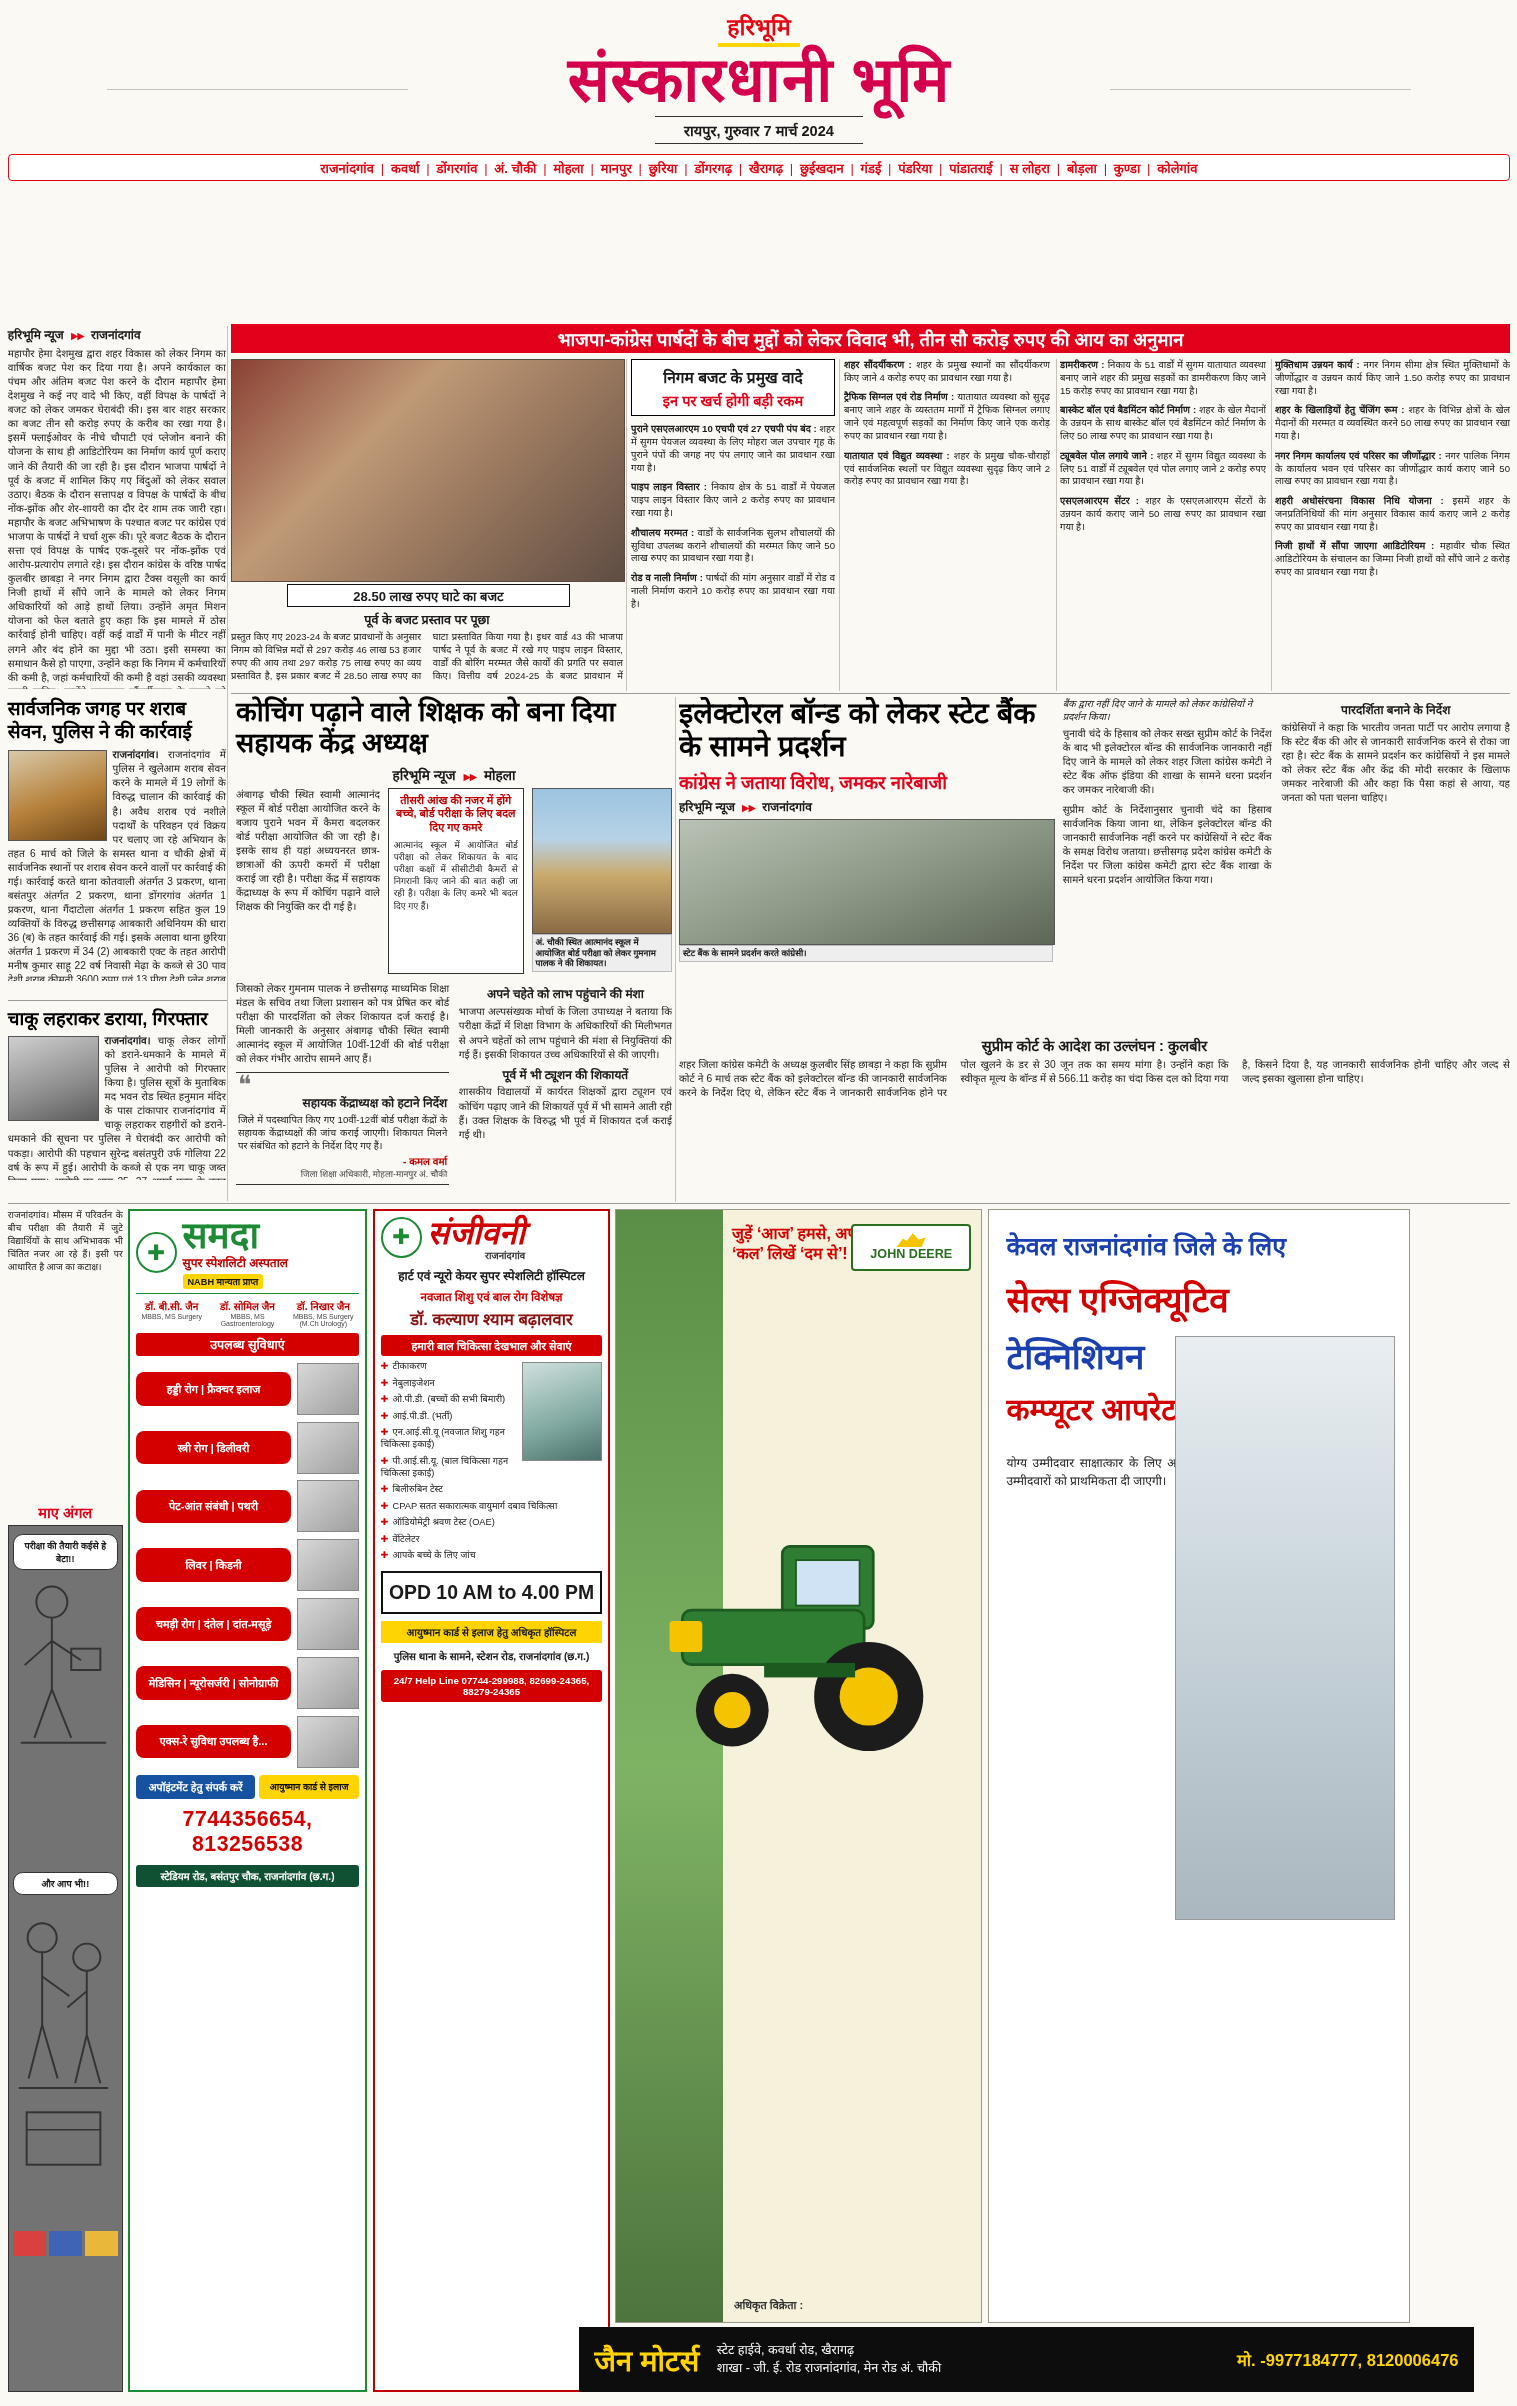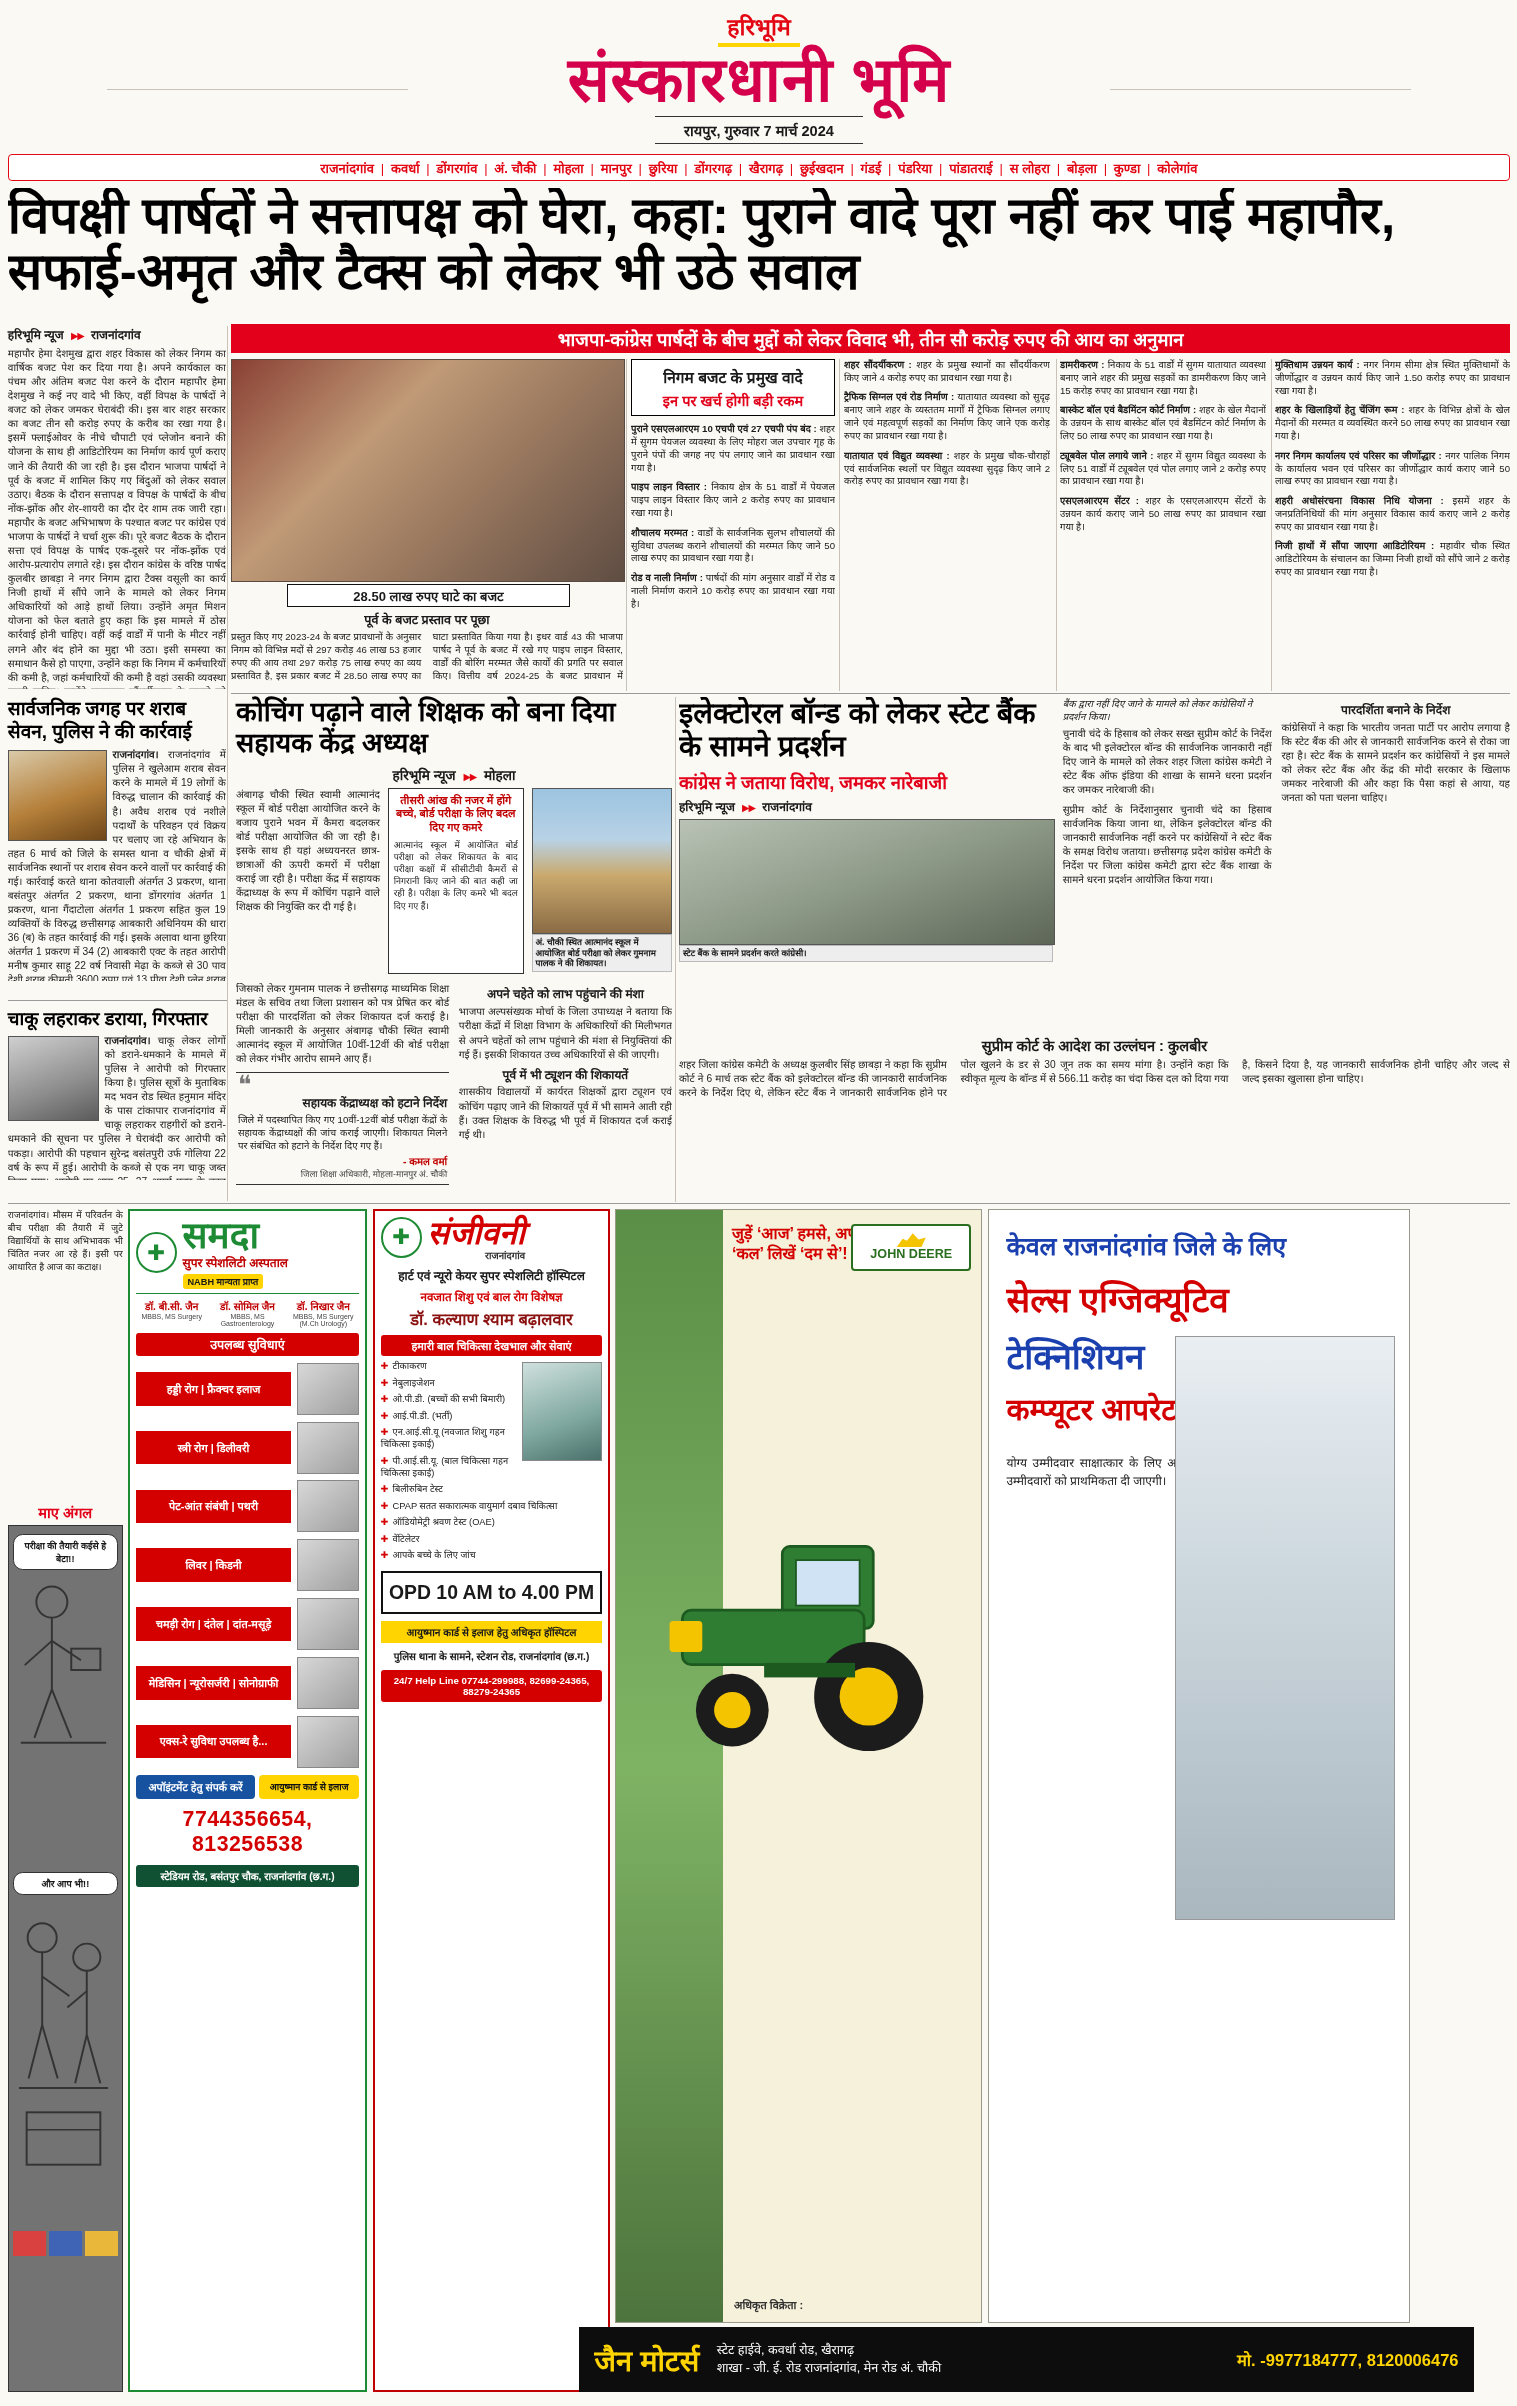--- a/index.html
+++ b/index.html
@@ -111,21 +111,21 @@
   #sm-head{display:flex;align-items:center;gap:5.8px;border-bottom:1.9px solid #1d8a34;padding-bottom:3.9px;}
   .cross-logo{width:37px;height:37px;border:2.4px solid #1d8a34;border-radius:50%;display:flex;align-items:center;justify-content:center;color:#1d8a34;font-size:21.3px;font-weight:800;flex:0 0 auto;}
   #sm-name{font-size:37px;font-weight:800;color:#1d8a34;line-height:1;}
   #sm-tag{font-size:12px;font-weight:800;color:#c00000;}
   #sm-badge{font-size:9.2px;font-weight:700;background:#ffd400;display:inline-block;padding:1px 4.9px;border-radius:2.9px;margin-top:1.9px;}
   #sm-docs{display:grid;grid-template-columns:1fr 1fr 1fr;gap:3.9px;margin:5.8px 0;text-align:center;}
   #sm-docs .dn{font-size:10.2px;font-weight:800;color:#c00000;}
   #sm-docs .dq{font-size:7px;color:#444;}
   .ribbon{background:#d40000;color:#fff;font-weight:800;font-size:12.6px;text-align:center;padding:2.9px;border-radius:2.9px;margin:3.9px 0;}
   .svc-row{display:flex;gap:5.8px;align-items:center;margin:6.8px 0;}
-  .svc-pill{flex:1;background:#d40000;color:#fff;font-weight:800;font-size:11px;border-radius:0;padding:9.7px 5.8px;text-align:center;line-height:1.3;}
+  .svc-pill{flex:1;background:#d40000;color:#fff;font-weight:800;font-size:11px;border-radius:8px;padding:9.7px 5.8px;text-align:center;line-height:1.3;}
   .svc-thumb{width:60px;height:50px;background:linear-gradient(140deg,#d8d8d8,#9f9f9f);border:1px solid #888;flex:0 0 auto;}
   #sm-appoint{display:flex;gap:3.9px;margin-top:7.8px;}
   #sm-appoint .a1{flex:1.2;background:#1652a0;color:#fff;font-weight:800;font-size:10.7px;text-align:center;padding:4.9px 1.9px;border-radius:3.9px;}
   #sm-appoint .a2{flex:1;background:#ffd400;color:#111;font-weight:800;font-size:9.2px;text-align:center;padding:4.9px 1.9px;border-radius:3.9px;}
   #sm-phones{font-size:21.3px;font-weight:800;color:#d40000;text-align:center;margin-top:7.8px;letter-spacing:0.5px;}
   #sm-addr{background:#0f5132;color:#fff;font-size:10.2px;font-weight:700;text-align:center;padding:3.9px;margin-top:7.8px;border-radius:2.9px;}
 
   
   #sanjeevani{top:1209px;left:373px;width:237px;height:1183px;border:2.4px solid #c00000;background:#fff;box-sizing:border-box;padding:5.8px;}
   #sj-head{display:flex;align-items:flex-start;gap:5.8px;}
@@ -192,21 +192,20 @@
       <span class="navitem">छुईखदान</span>
       <span class="navitem">गंडई</span>
       <span class="navitem">पंडरिया</span>
       <span class="navitem">पांडातराई</span>
       <span class="navitem">स लोहरा</span>
       <span class="navitem">बोड़ला</span>
       <span class="navitem">कुण्डा</span>
       <span class="navitem">कोलेगांव</span>
     </div>
 
-  <div id="lead-headline" class="abs">विपक्षी पार्षदों ने सत्तापक्ष को घेरा, कहा: पुराने वादे पूरा नहीं कर पाई महापौर, सफाई-अमृत और टैक्स को लेकर भी उठे सवाल</div>
   <div id="kicker" class="abs">भाजपा-कांग्रेस पार्षदों के बीच मुद्दों को लेकर विवाद भी, तीन सौ करोड़ रुपए की आय का अनुमान</div>
 
   <div id="lead-left" class="abs">
     <div class="byline">
       <span>हरिभूमि न्यूज</span>
       <span class="sep">▶▶</span>
       <span>राजनांदगांव</span>
     </div>
     <div class="body jtext">
       <span>महापौर हेमा देशमुख द्वारा शहर विकास को लेकर निगम का वार्षिक बजट पेश कर दिया गया है। अपने कार्यकाल का पंचम और अंतिम बजट पेश करने के दौरान महापौर हेमा देशमुख ने कई नए वादे भी किए, वहीं विपक्ष के पार्षदों ने बजट को लेकर जमकर घेराबंदी की। इस बार शहर सरकार का बजट तीन सौ करोड़ रुपए के करीब का रखा गया है। इसमें फ्लाईओवर के नीचे चौपाटी एवं प्लेजोन बनाने की योजना के साथ ही आडिटोरियम का निर्माण कार्य पूर्ण कराए जाने की तैयारी की जा रही है। इस दौरान भाजपा पार्षदों ने पूर्व के बजट में शामिल किए गए बिंदुओं को लेकर सवाल उठाए। बैठक के दौरान सत्तापक्ष व विपक्ष के पार्षदों के बीच नोंक-झोंक और शेर-शायरी का दौर देर शाम तक जारी रहा।</span>

